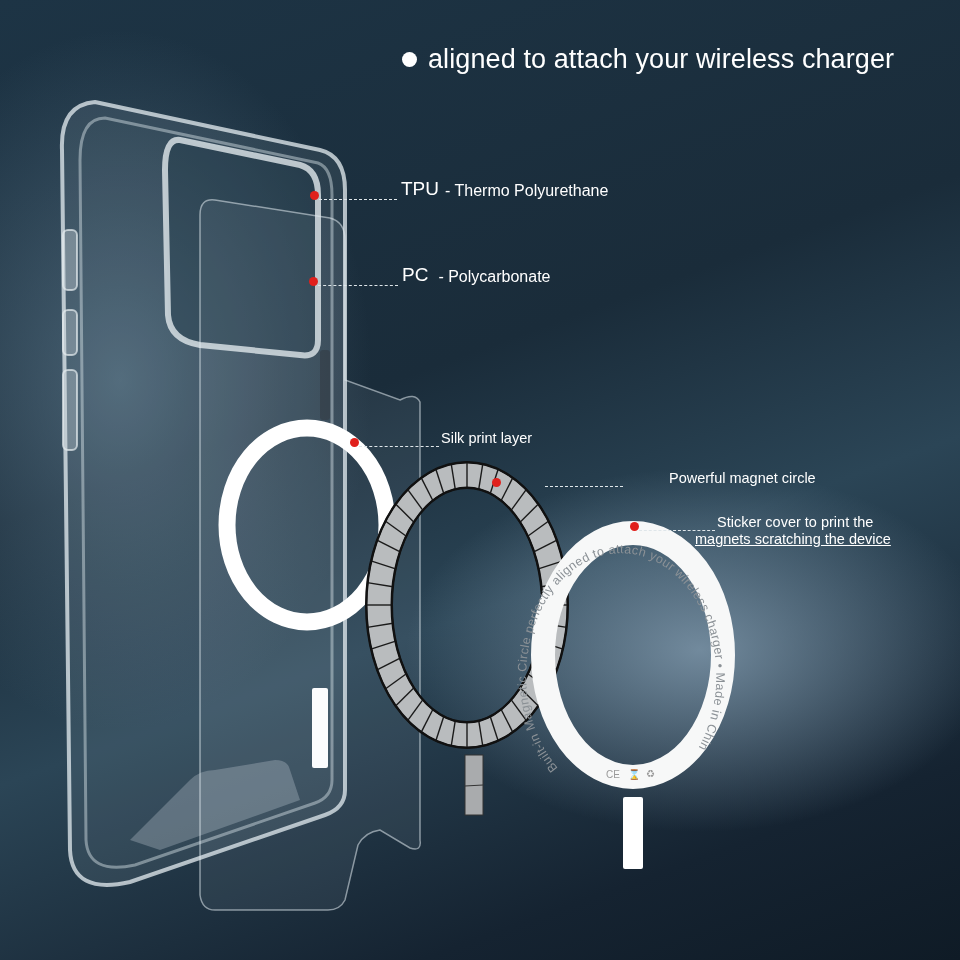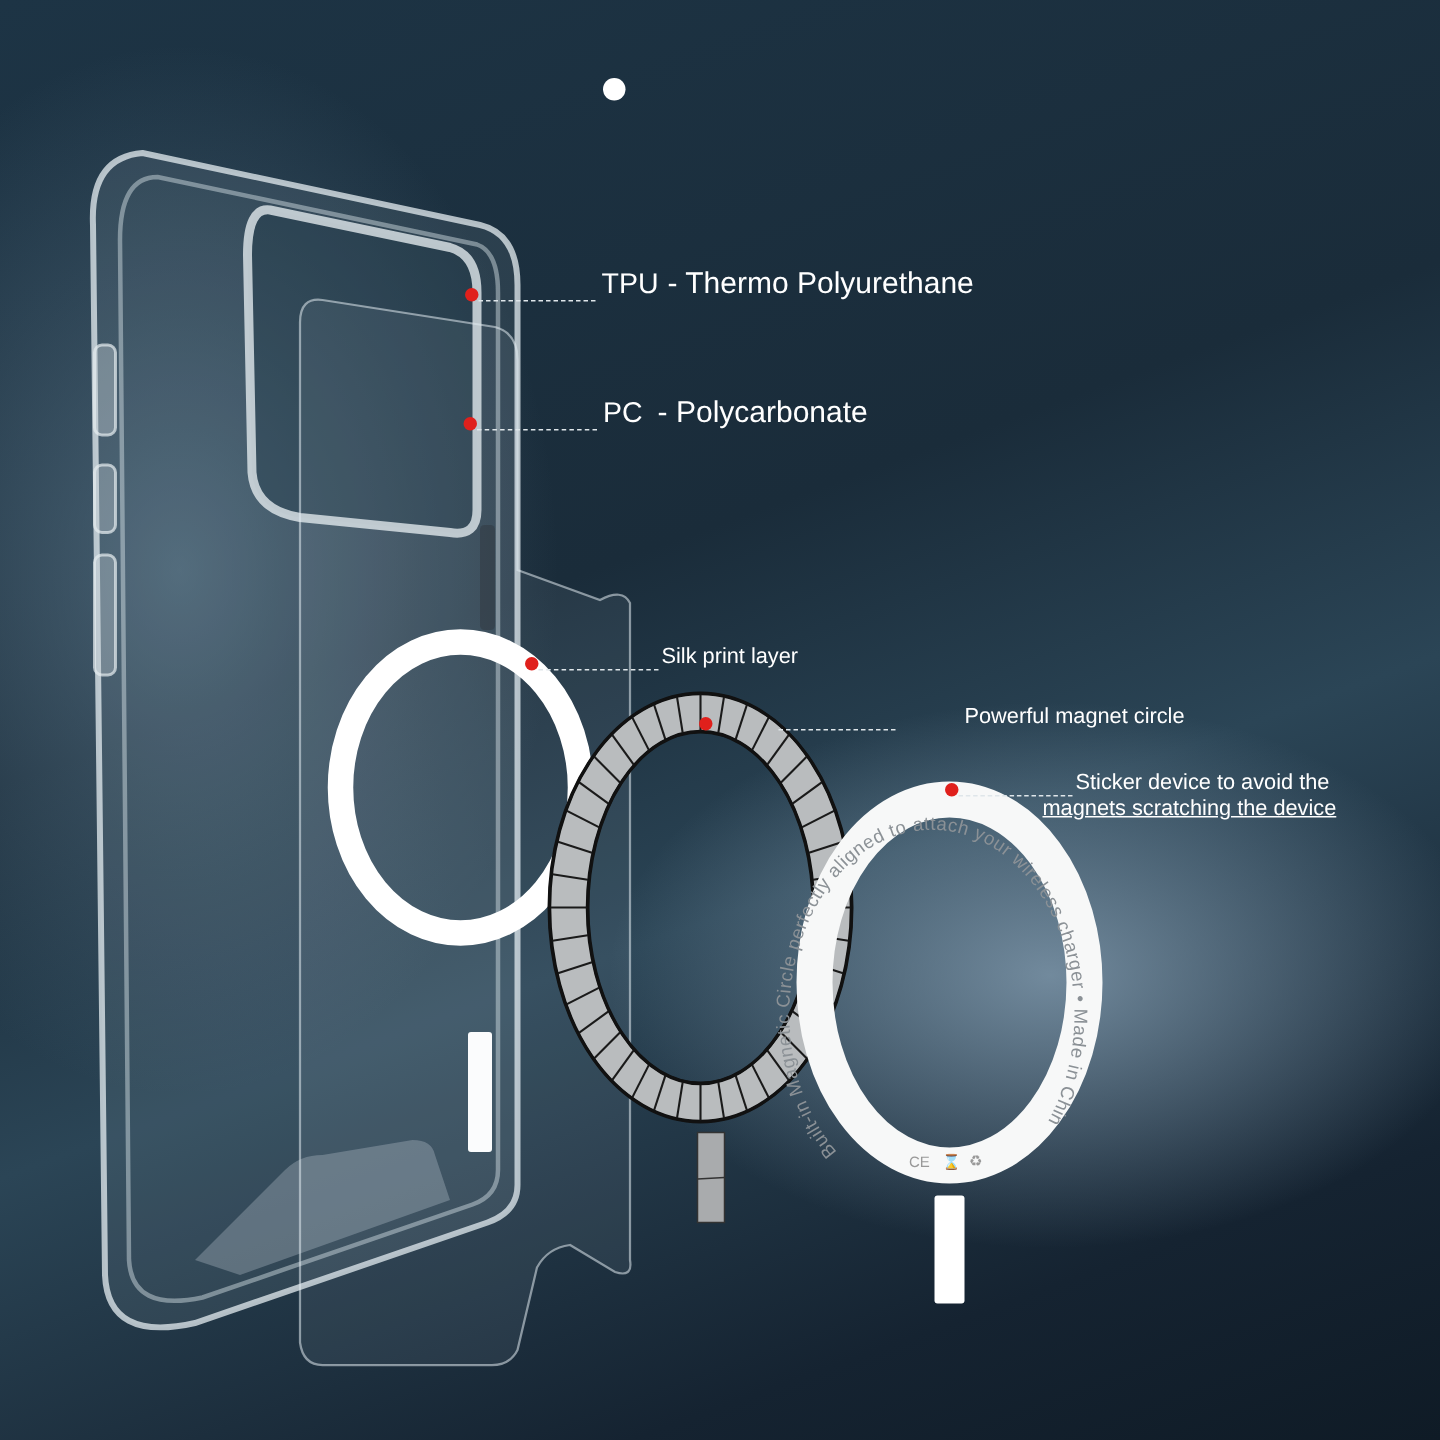--- a/index.html
+++ b/index.html
@@ -11,21 +11,21 @@
       linear-gradient(160deg,#1d3445 0%,#1a2c3a 40%,#2b4556 60%,#152331 85%,#0f1b26 100%);
   }
   .abs{position:absolute;}
   .headline{left:400px;top:42px;font-size:27px;line-height:34px;letter-spacing:0.1px;}
   .headline .bullet{position:absolute;left:2px;top:10px;width:15px;height:15px;border-radius:50%;background:#fff;}
   .headline .txt{margin-left:28px;display:block;}
   .callout{display:flex;align-items:flex-end;}
   .dot{width:9px;height:9px;border-radius:50%;background:#e0201c;flex:0 0 auto;}
   .dash{border-top:1.5px dashed #dfe6ea;height:0;flex:0 0 auto;}
   .lbl-main{font-size:19px;margin-left:4px;}
-  .lbl-sub{font-size:20px;margin-left:6px;}
+  .lbl-sub{font-size:16px;margin-left:6px;}
   .lbl{font-size:14.5px;margin-left:2px;line-height:17px;}
   svg{position:absolute;left:0;top:0;}
 </style>
 </head>
 <body>
 
 <svg width="960" height="960" viewBox="0 0 960 960">
   <defs>
     <path id="stickerArc" d="M 558 768 A 95 123 0 1 1 700 745"></path>
   </defs>
@@ -109,20 +109,21 @@
   </text>
   <text x="606" y="778" font-family="Liberation Sans, sans-serif" font-size="10" fill="#999">CE</text>
   <text x="628" y="778" font-family="Liberation Sans, sans-serif" font-size="10" fill="#999">⌛</text>
   <text x="646" y="777" font-family="DejaVu Sans, sans-serif" font-size="10" fill="#999">♻</text>
 
   <rect x="623" y="797" width="20" height="72" rx="2" fill="#ffffff"></rect>
 </svg>
 
 <div class="abs headline">
   <span class="bullet"></span>
+  <span class="txt">aligned to attach your wireless charger</span>
 </div>
 
 <div class="abs callout" style="left:310px;top:178px;">
   <span class="dot"></span>
   <span class="dash" style="width:78px;"></span>
   <span class="lbl-main">TPU</span>
   <span class="lbl-sub">- Thermo Polyurethane</span>
 </div>
 
 <div class="abs callout" style="left:309px;top:232px;margin-top:32px;">
@@ -131,26 +132,26 @@
   <span class="lbl-main">PC</span>
   <span class="lbl-sub" style="margin-left:10px;">- Polycarbonate</span>
 </div>
 
 <div class="abs callout" style="left:350px;top:430px;">
   <span class="dot"></span>
   <span class="dash" style="width:80px;"></span>
   <span class="lbl">Silk print layer</span>
 </div>
 
-<div class="abs callout" style="left:466px;top:470px;gap:44px;">
+<div class="abs callout" style="left:492px;top:470px;gap:44px;">
   <span class="dot"></span>
   <span class="dash" style="width:78px;"></span>
   <span class="lbl">Powerful magnet circle</span>
 </div>
 
 <div class="abs" style="left:630px;top:514px;">
   <div class="callout">
     <span class="dot"></span>
     <span class="dash" style="width:76px;"></span>
-    <span class="lbl">Sticker device to avoid the</span>
+    <span class="lbl">Sticker cover to print the</span>
   </div>
   <div class="lbl" style="margin-left:65px;text-decoration:underline;">magnets scratching the device</div>
 </div>
 
 </body></html>

